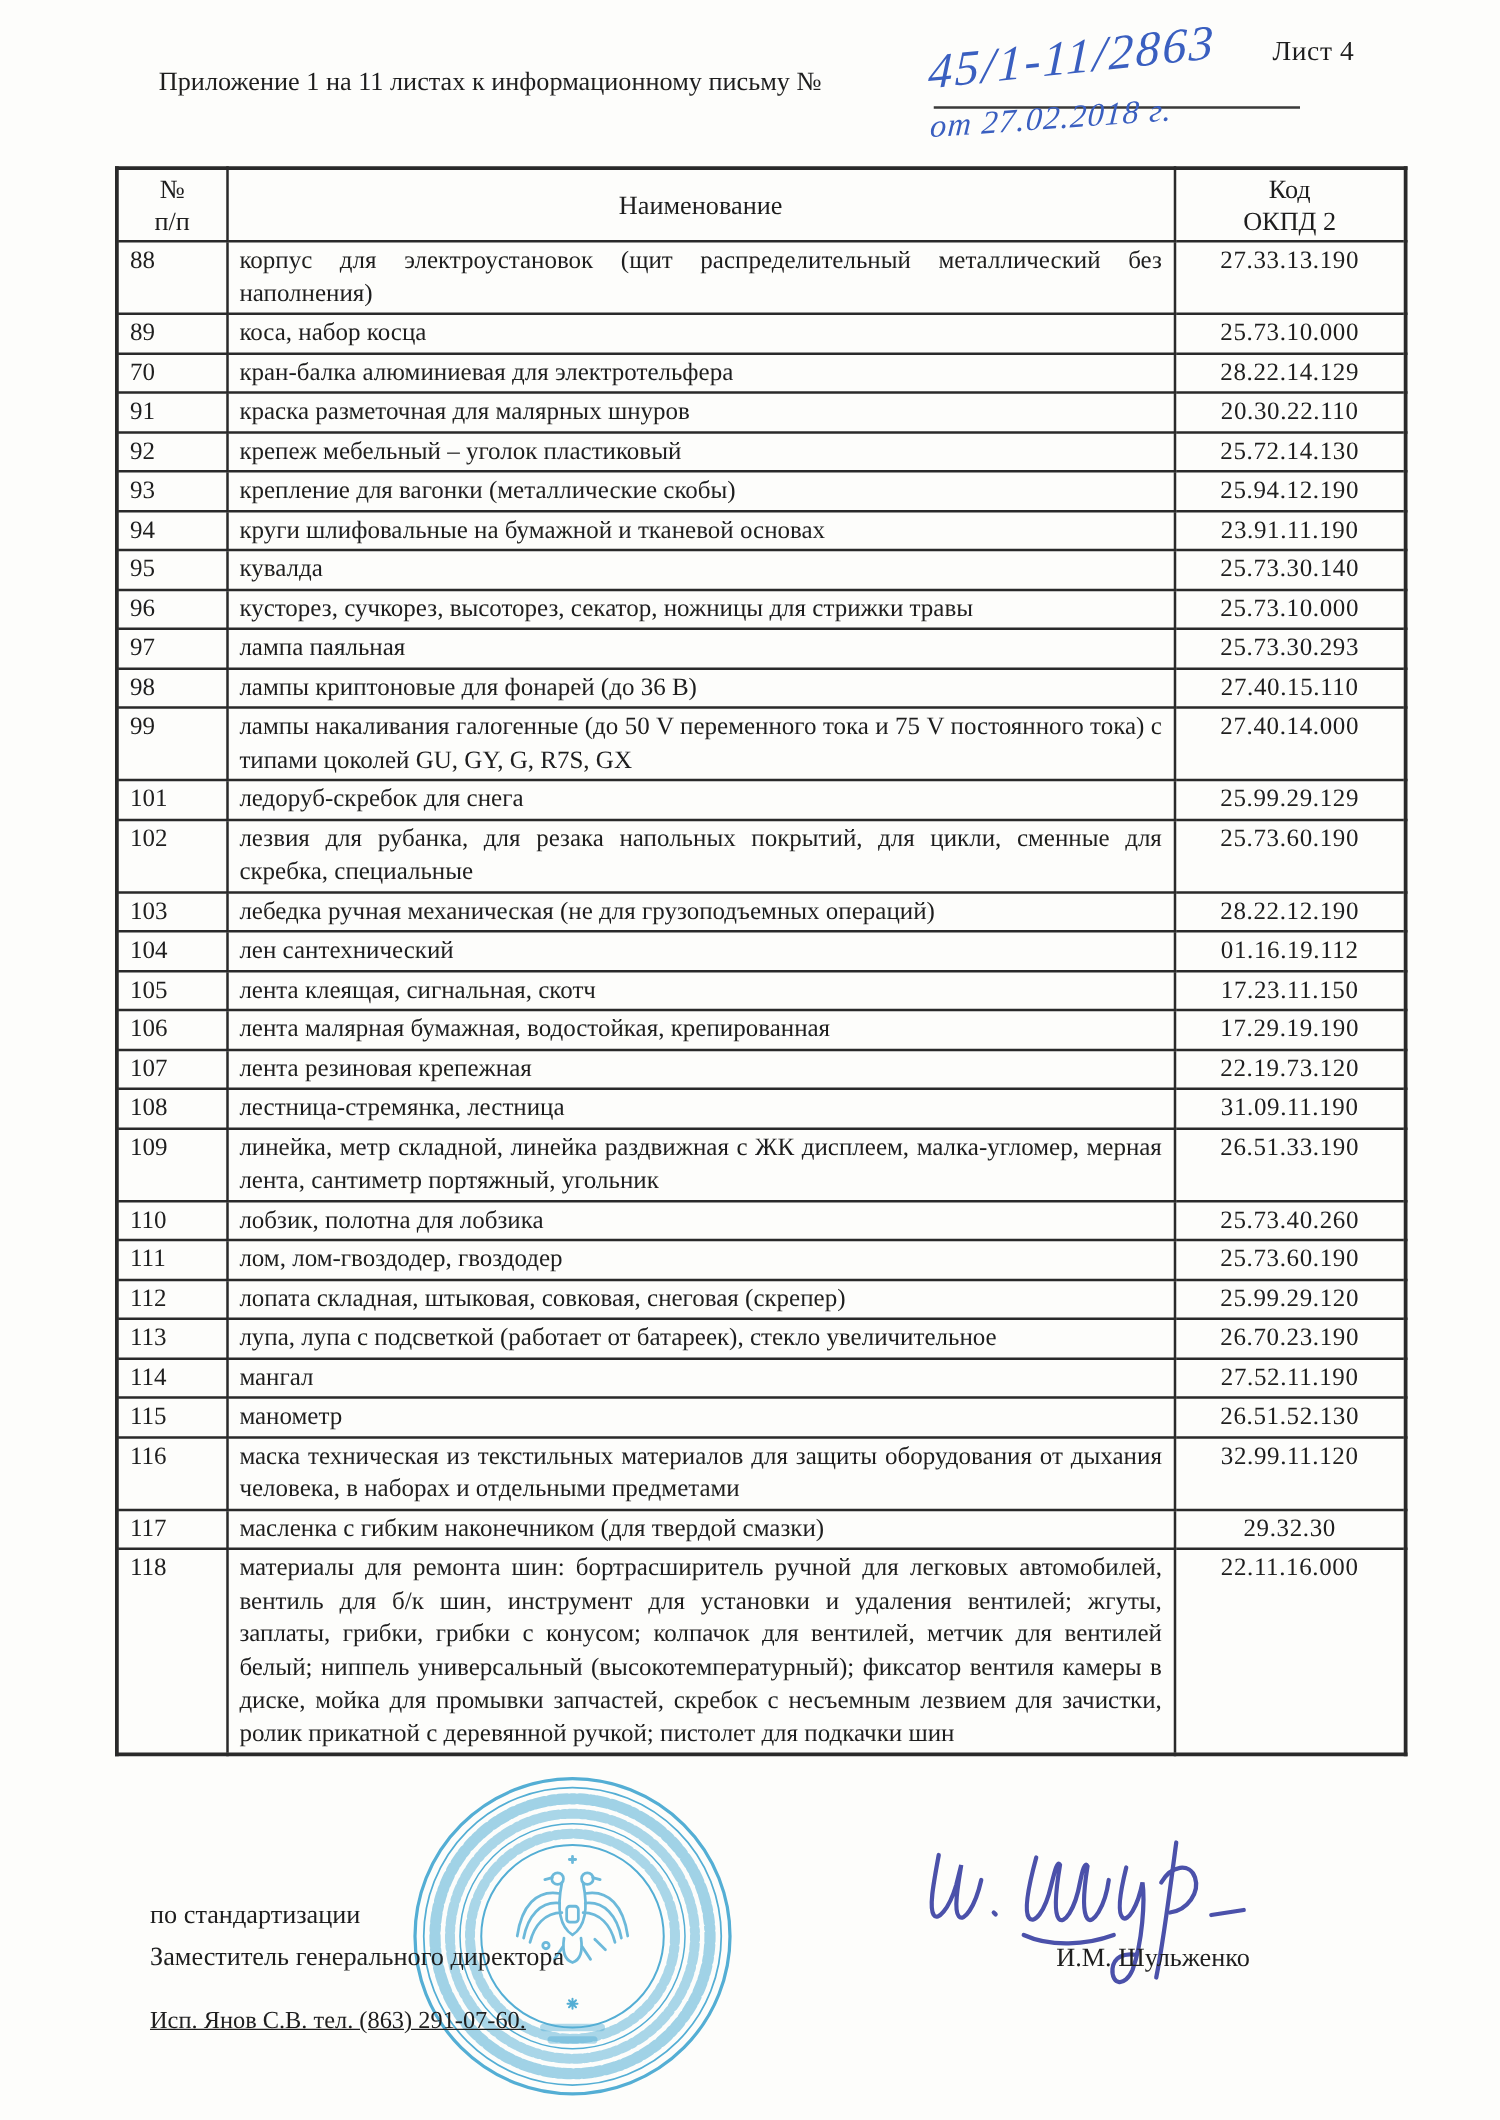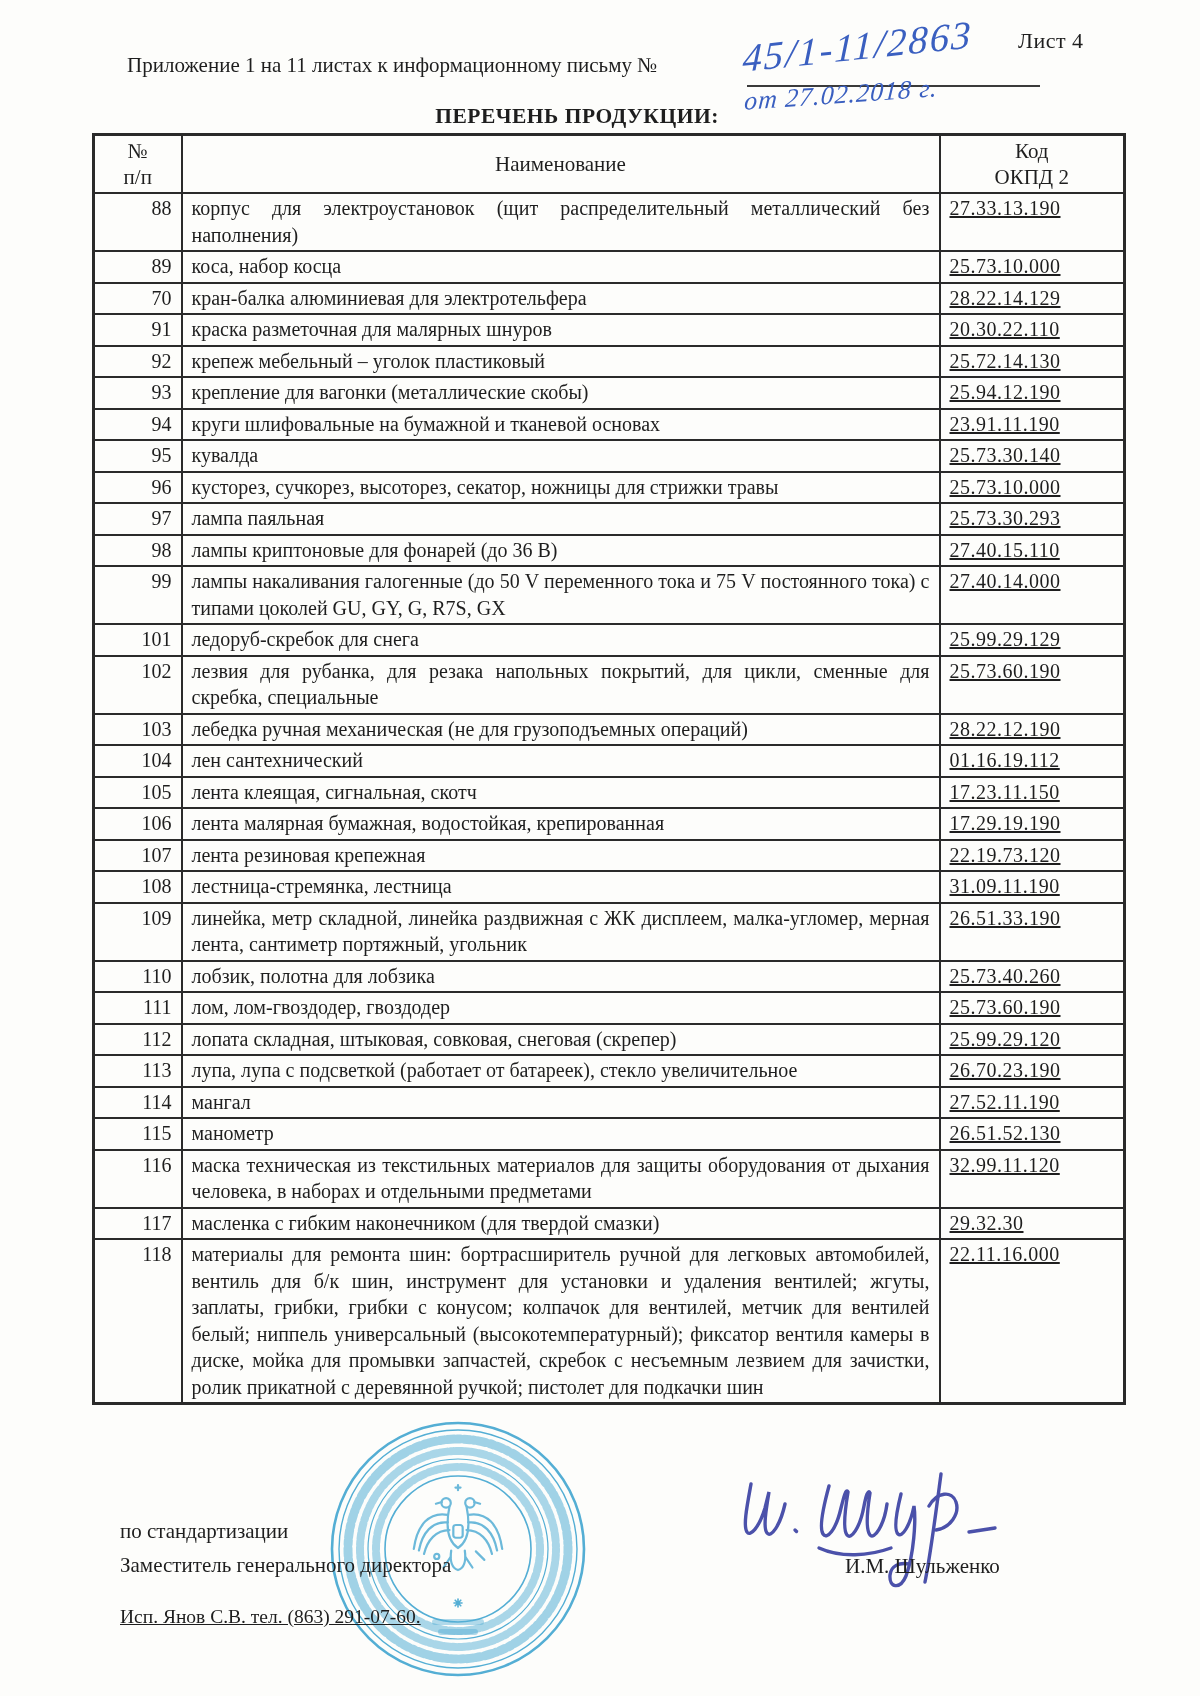--- a/index.html
+++ b/index.html
@@ -62,23 +62,23 @@
   table.products td{border:2px solid var(--border-ink);}
   table.products{border-width:3px;}
   table.products th{
     font-weight:normal;text-align:center;
     font-size:21px;line-height:26px;padding:2px 0;
     vertical-align:middle;
   }
   table.products td{
     vertical-align:top;line-height:26.5px;padding:1px 9px 2px 9px;
   }
-  td.c-num{text-align:right;padding:1px 2px;}
+  td.c-num{text-align:left;padding:1px 2px;}
   td.c-name{text-align:justify;}
-  td.c-code{text-align:left;padding:1px 2px;letter-spacing:.5px;text-decoration:underline;}
+  td.c-code{text-align:center;padding:1px 2px;letter-spacing:.5px;}
   
   .sig-title{
     position:absolute;left:120px;top:1514px;
     font-size:21px;line-height:34px;
   }
   .sig-name{
     position:absolute;left:845px;top:1554px;
     font-size:21px;white-space:nowrap;
   }
   .executor{
@@ -103,21 +103,20 @@
 <div class="page">
 
   <div class="sheet-label">Лист 4</div>
 
   <div class="appendix-line">Приложение 1 на 11 листах к информационному письму №</div>
 
   <div class="hw-number">45/1-11/2863</div>
   <div class="hw-underline"></div>
   <div class="hw-date">от 27.02.2018 г.</div>
 
-  <div class="doc-title">ПЕРЕЧЕНЬ ПРОДУКЦИИ:</div>
 
   <table class="products">
     <colgroup>
       <col style="width:88px">
         <col style="width:758px">
         <col style="width:185px">
     </colgroup>
     <thead>
       <tr>
         <th>

